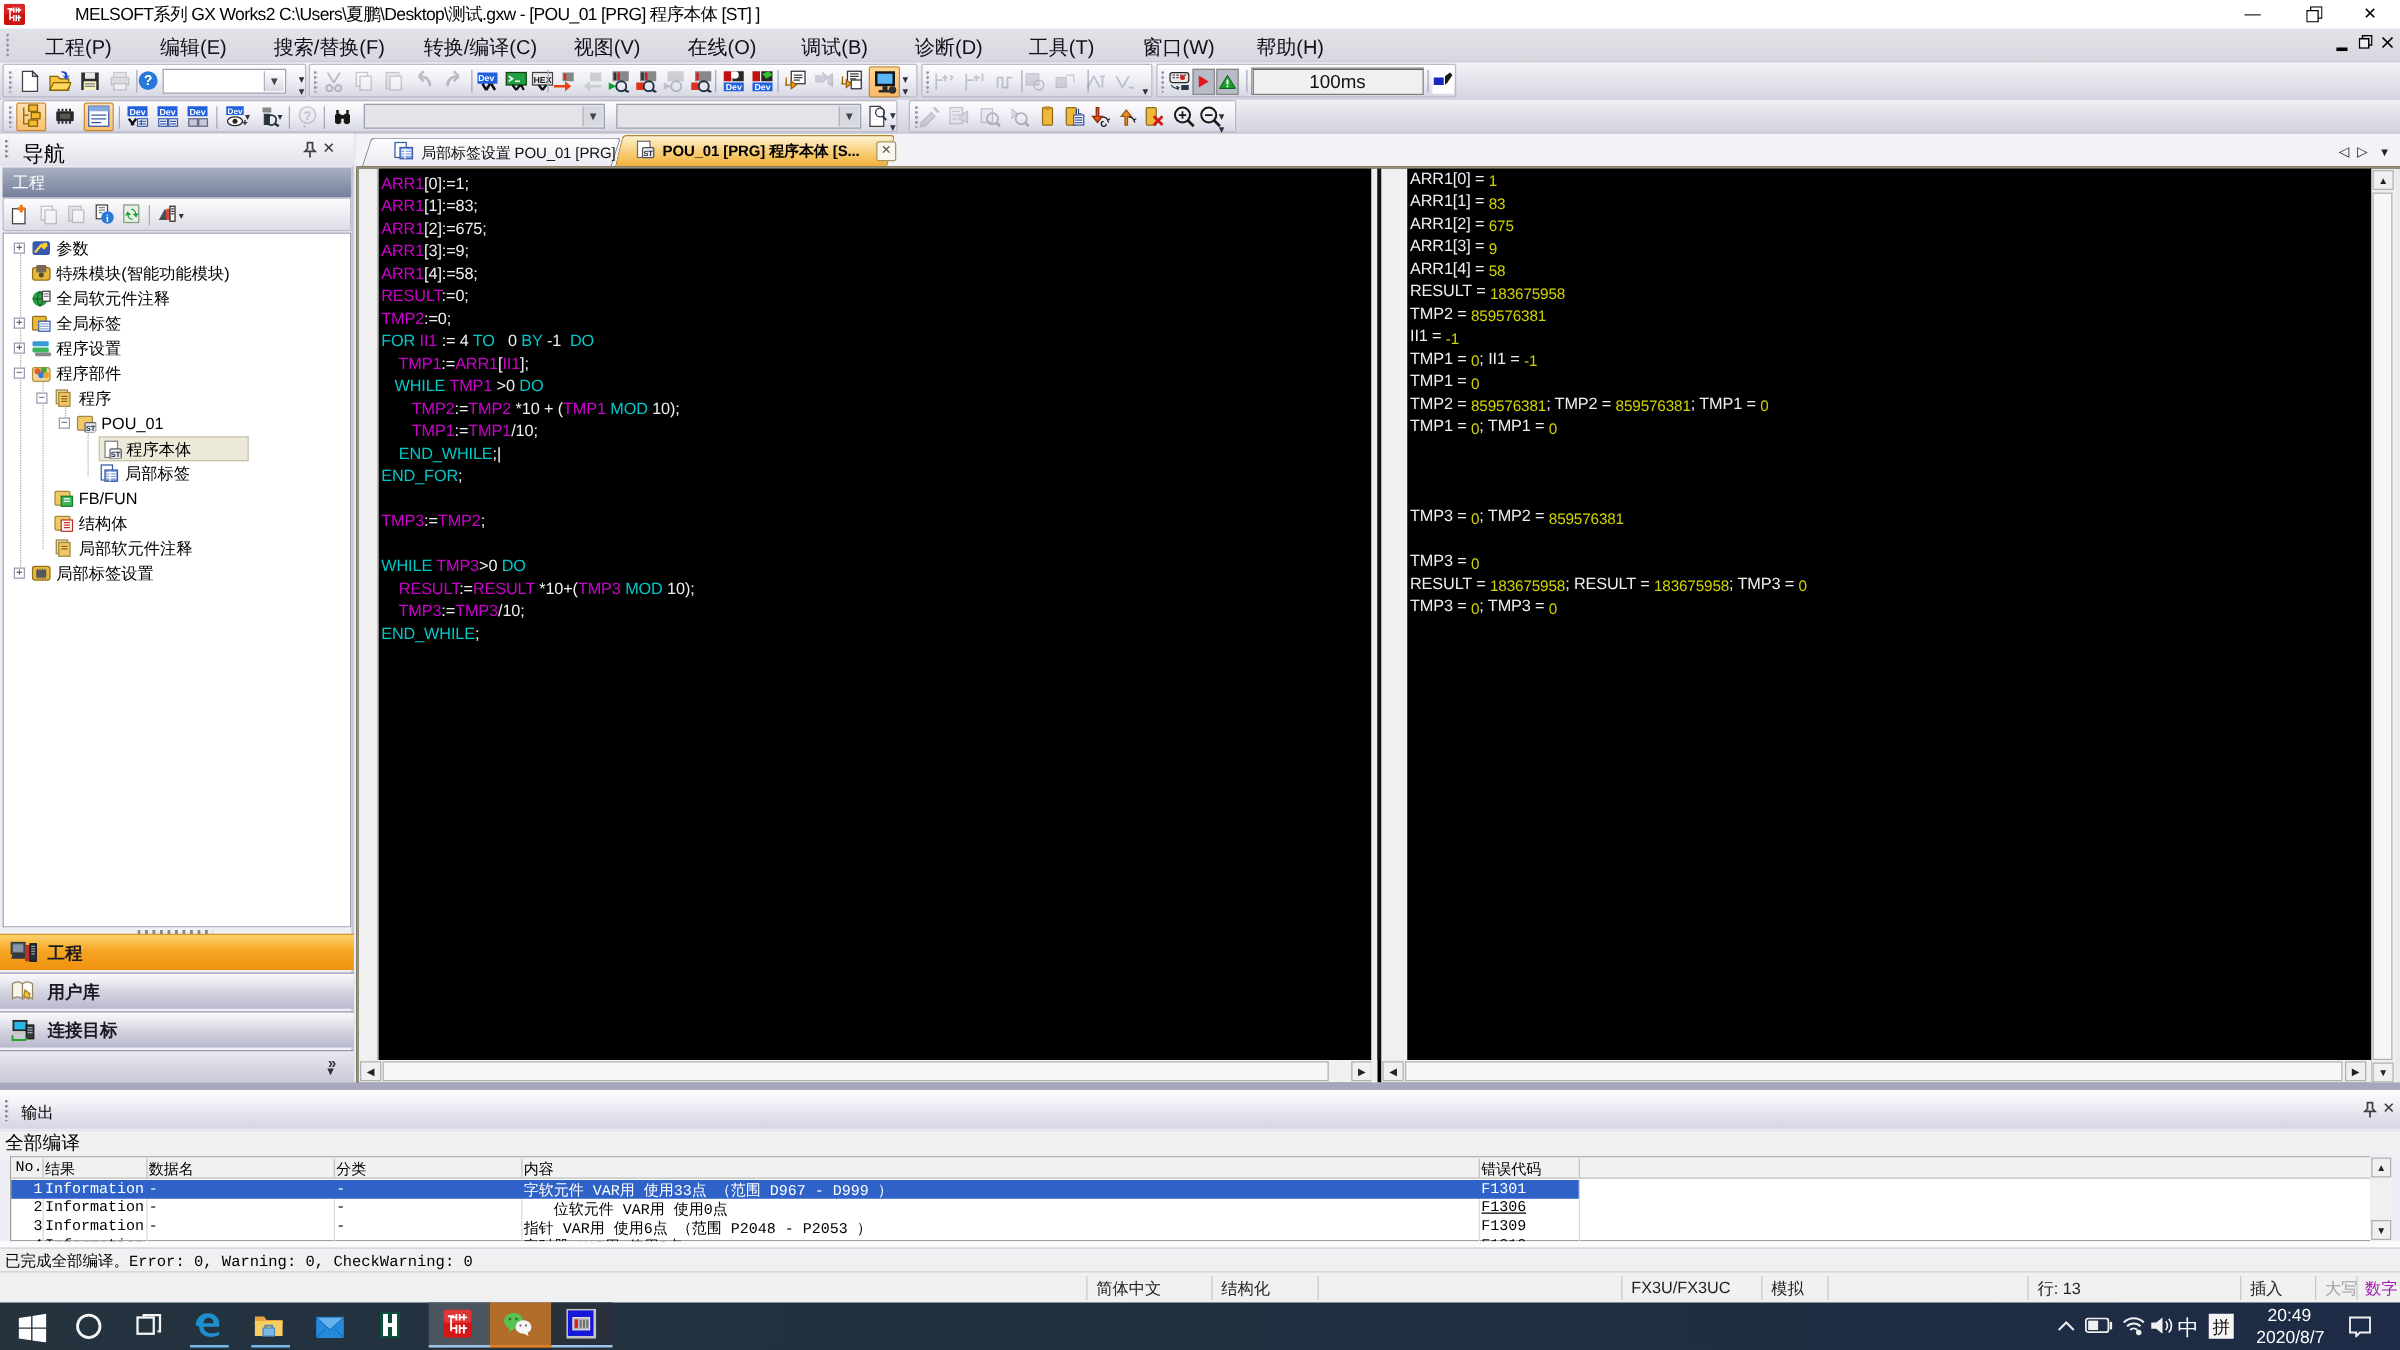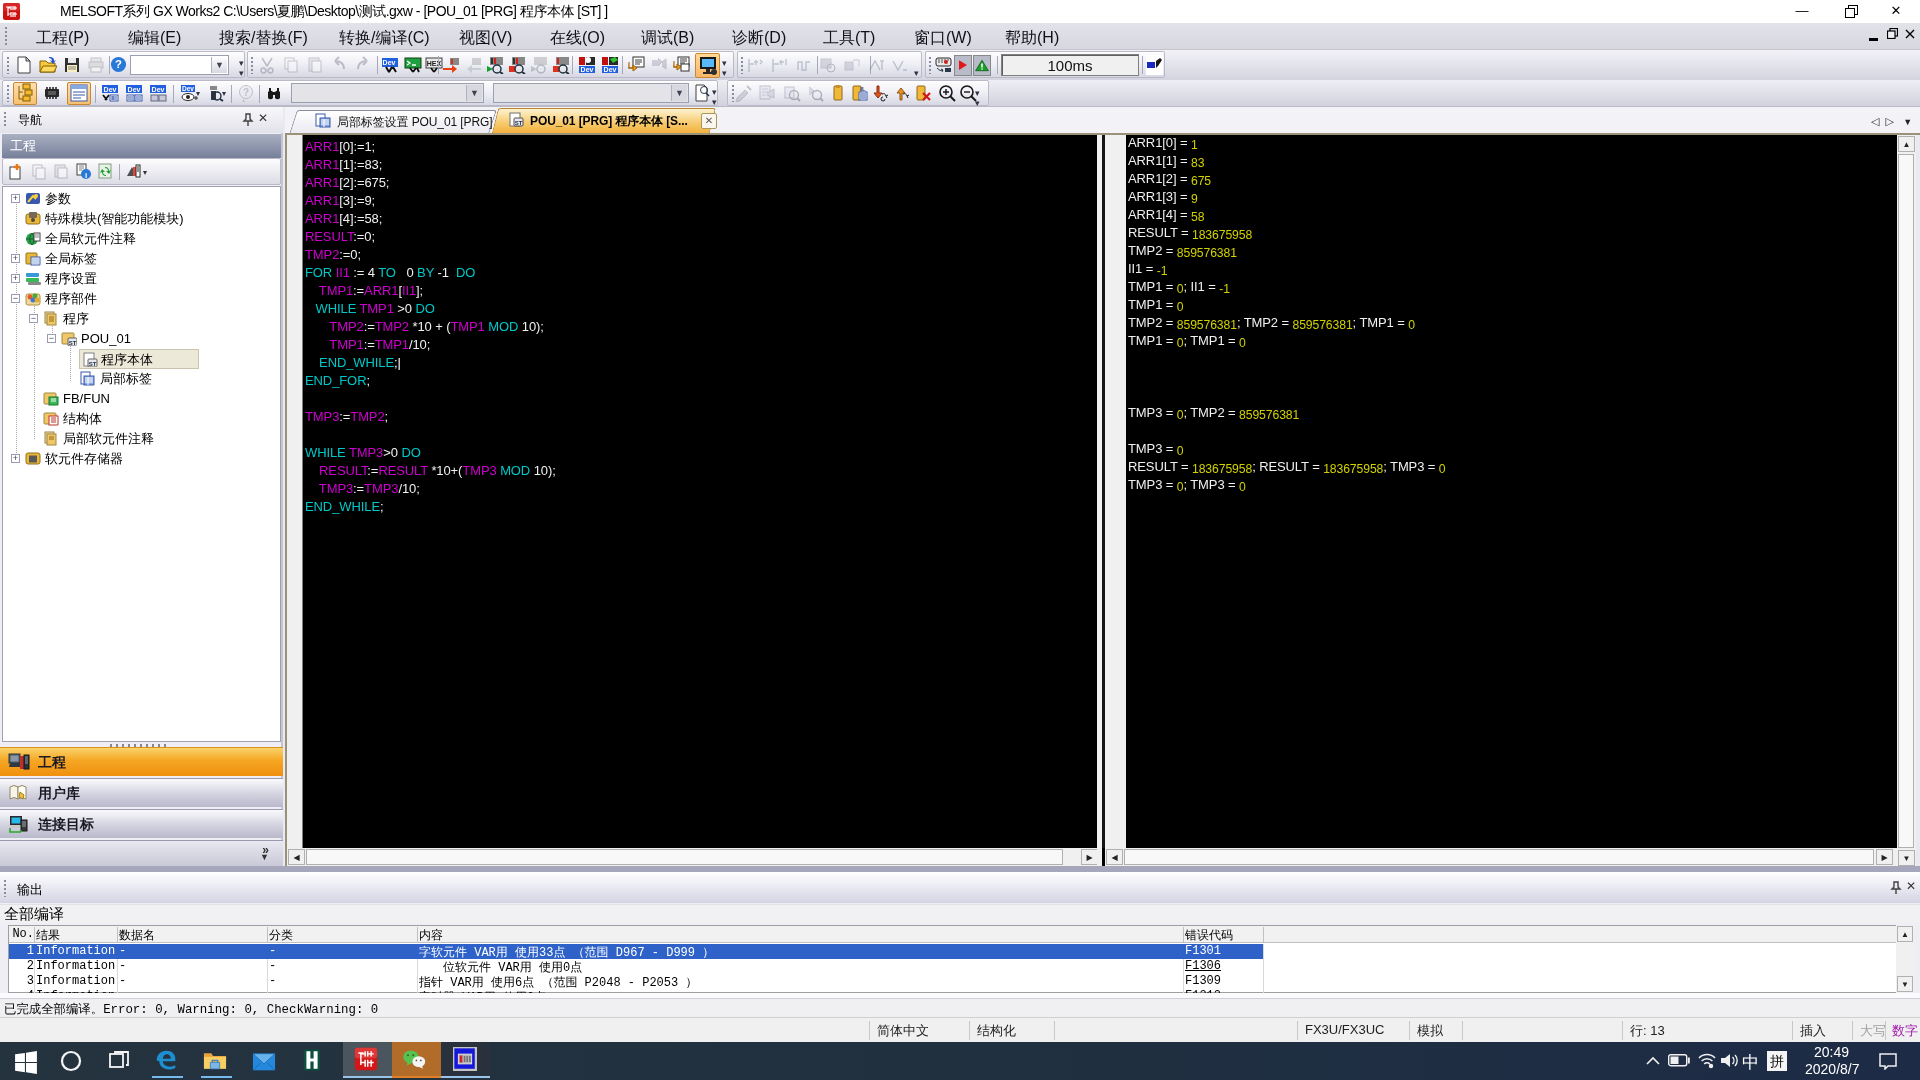--- a/index.html
+++ b/index.html
@@ -461,21 +461,21 @@
           <path d="M12 12 l5 5" stroke="#181818" stroke-width="2"></path>
           <path d="M5 8 h6" stroke="#181818" stroke-width="1.4"></path>
         </svg>
   </div>
   <div class="ovf" style="left:975px;top:8px">▾<br>▾</div>
 </div>
 
 <div id="nav" class="abs">
   <div id="navtitle">
     <div class="grip" style="left:4px;top:5px;height:16px;"></div>
-    <div class="abs" style="left:18px;top:5px;font-size:12px;color:#000;">导航</div>
+    <div class="abs" style="left:18px;top:5px;font-size:17px;color:#000;">导航</div>
     <svg class="abs" style="left:242px;top:6px" width="12" height="14" viewBox="0 0 12 14">
           <path d="M4 1 h4 v5 l2 2 h-8 l2 -2 z M6 8 v5" stroke="#404040" stroke-width="1.4" fill="none"></path>
         </svg>
     <div class="abs" style="left:258px;top:4px;font-size:12px;color:#333;">✕</div>
   </div>
   <div id="projhdr">工程</div>
   <div id="navtools">
     <svg class="ico" style="left:6px;top:4px;width:17px;height:17px" viewBox="0 0 17 17">
           <rect x="1" y="4" width="10" height="12" fill="#fff" stroke="#404040"></rect>
           <path d="M8 1 v6 M5 4 h6" stroke="#e87818" stroke-width="2.4"></path>
@@ -628,21 +628,21 @@
           </svg>
       <span style="position:absolute;left:60px">局部软元件注释</span>
     </div>
     <div class="trow" style="left:0;top:262px;width:279px;">
       <div class="texp" style="left:8px;">+</div>
       <svg class="ticon" style="left:22px" viewBox="0 0 16 15">
             <rect x="1" y="2" width="14" height="11" rx="2" fill="#e8b838" stroke="#907018"></rect>
             <rect x="4" y="5" width="8" height="6" fill="#585858"></rect>
             <path d="M5 4 v1 M7 4 v1 M9 4 v1 M11 4 v1 M5 11 v1 M7 11 v1 M9 11 v1 M11 11 v1" stroke="#585858"></path>
           </svg>
-      <span style="position:absolute;left:42px">软元件存储器</span>
+      <span style="position:absolute;left:42px">局部标签设置</span>
     </div>
   </div>
 
   <div class="abs" style="left:2px;top:635px;width:279px;height:6px;background:#eeeef4;"></div>
   <div class="abs" style="left:110px;top:637px;width:60px;height:4px;background-image:linear-gradient(90deg,#888 2px,transparent 2px);background-size:6px 4px;"></div>
   <div class="navbtn" style="top:640px;background:linear-gradient(#fbd26b,#f5a623 45%,#f09010);border-top:1px solid #d8921e;">
     <svg class="bicon" viewBox="0 0 22 20">
           <rect x="1" y="2" width="11" height="9" fill="#505860" stroke="#303840"></rect>
           <rect x="2.5" y="3.5" width="8" height="6" fill="#8898a8"></rect>
           <path d="M2 11 l-1 4 h12 l1 -4 z" fill="#303840"></path>

